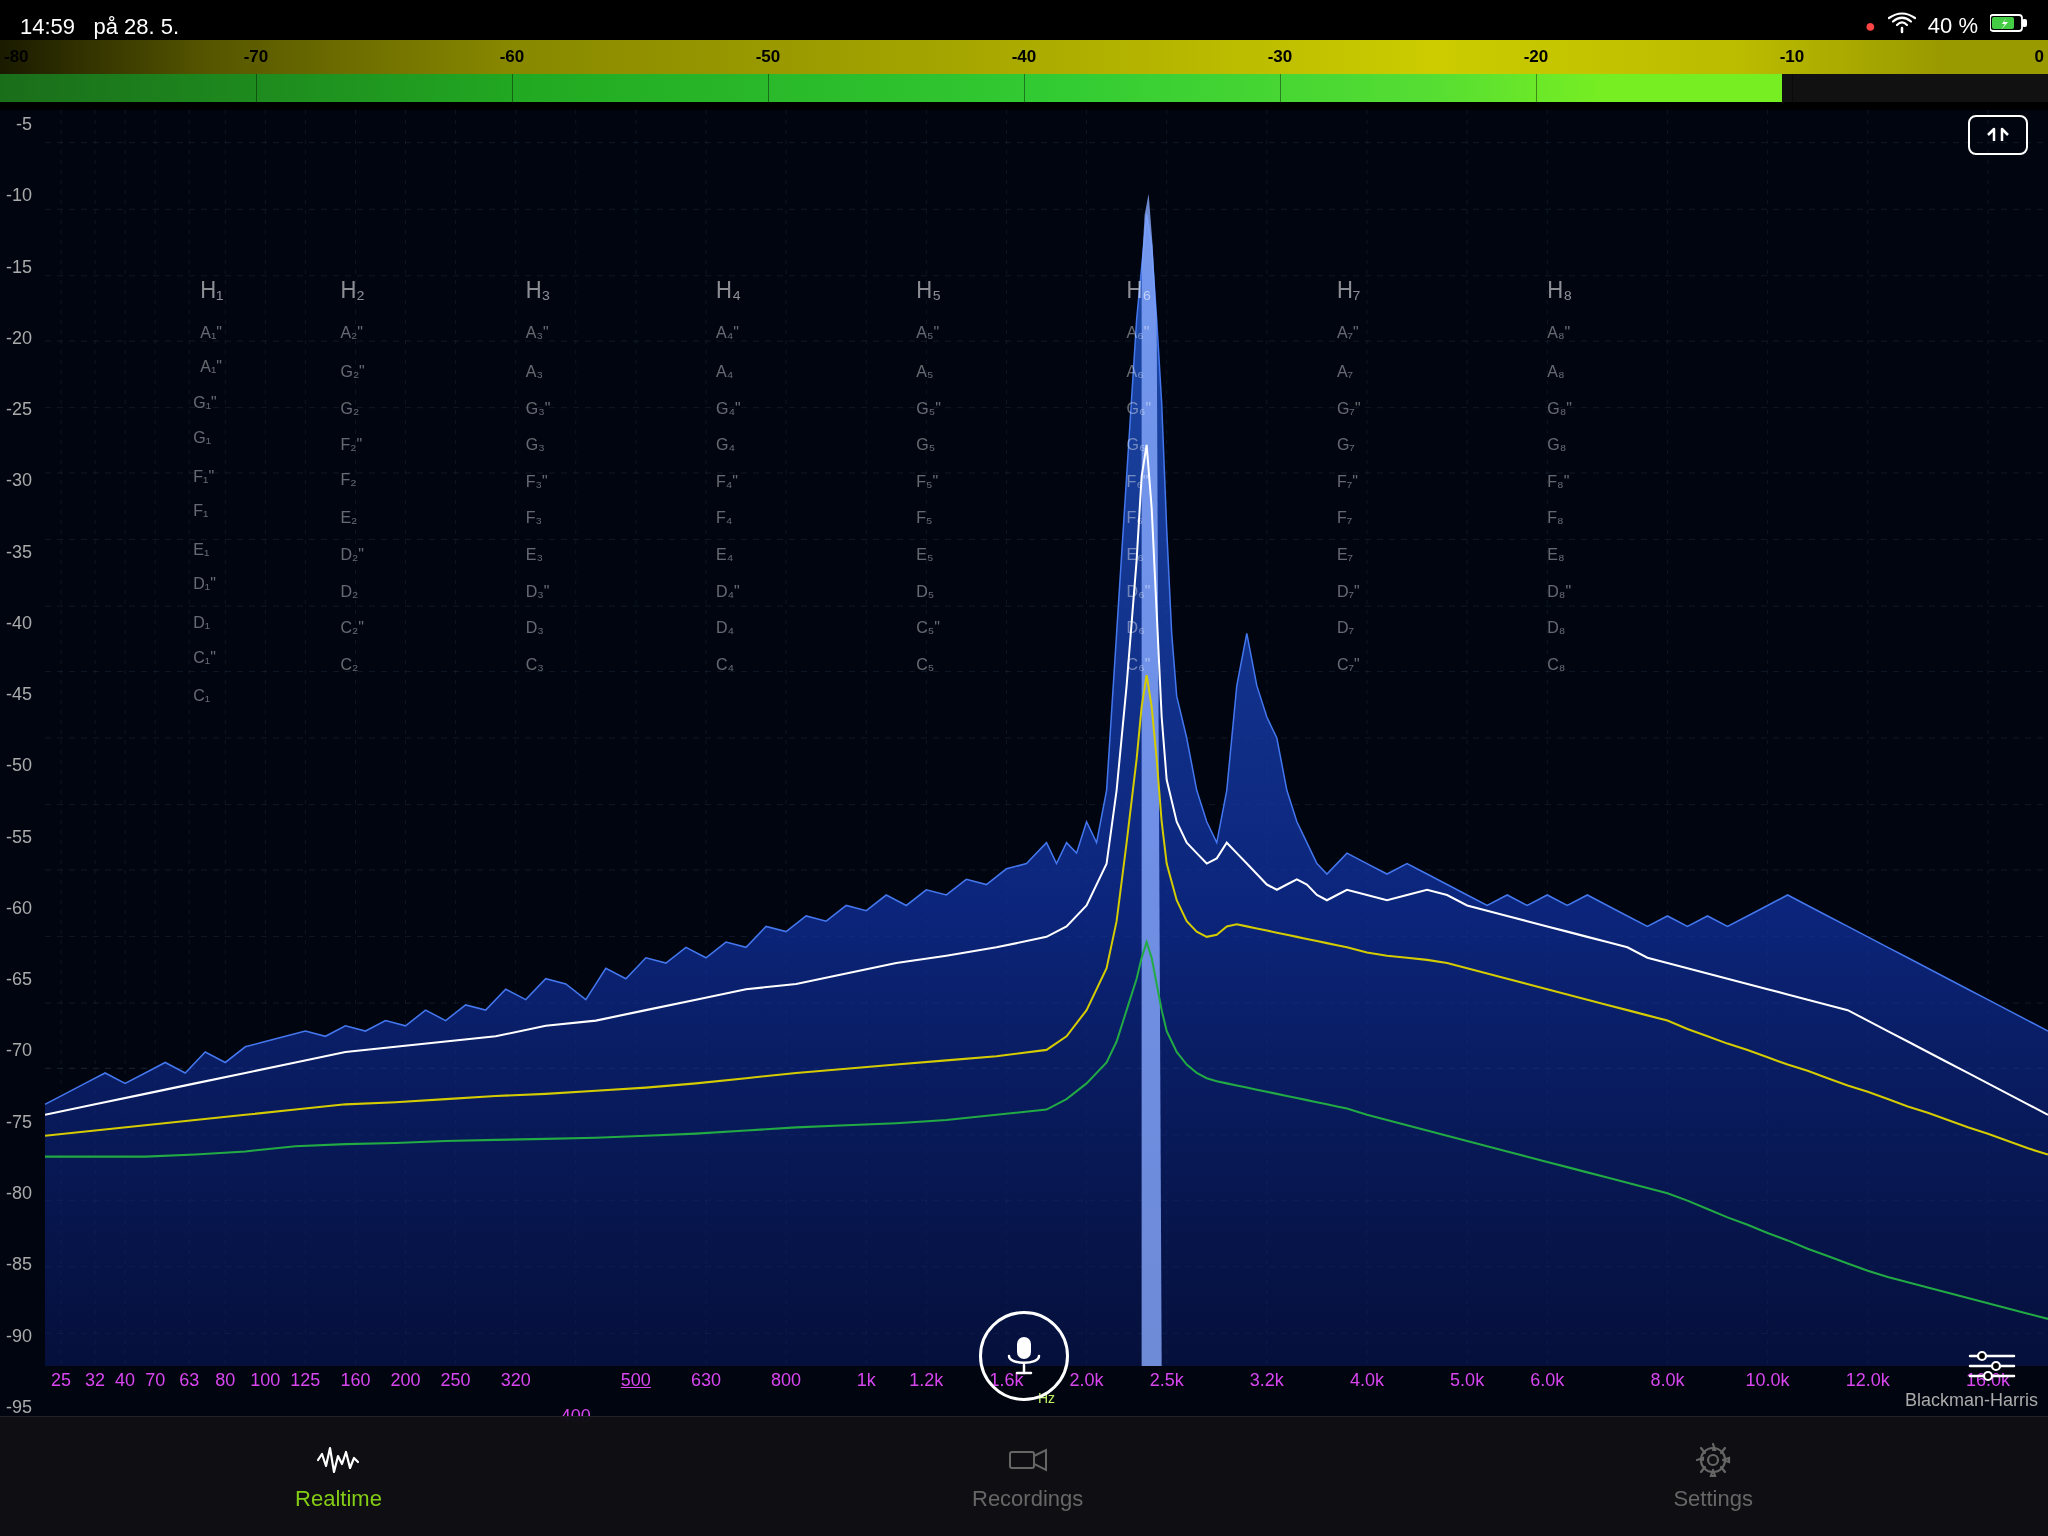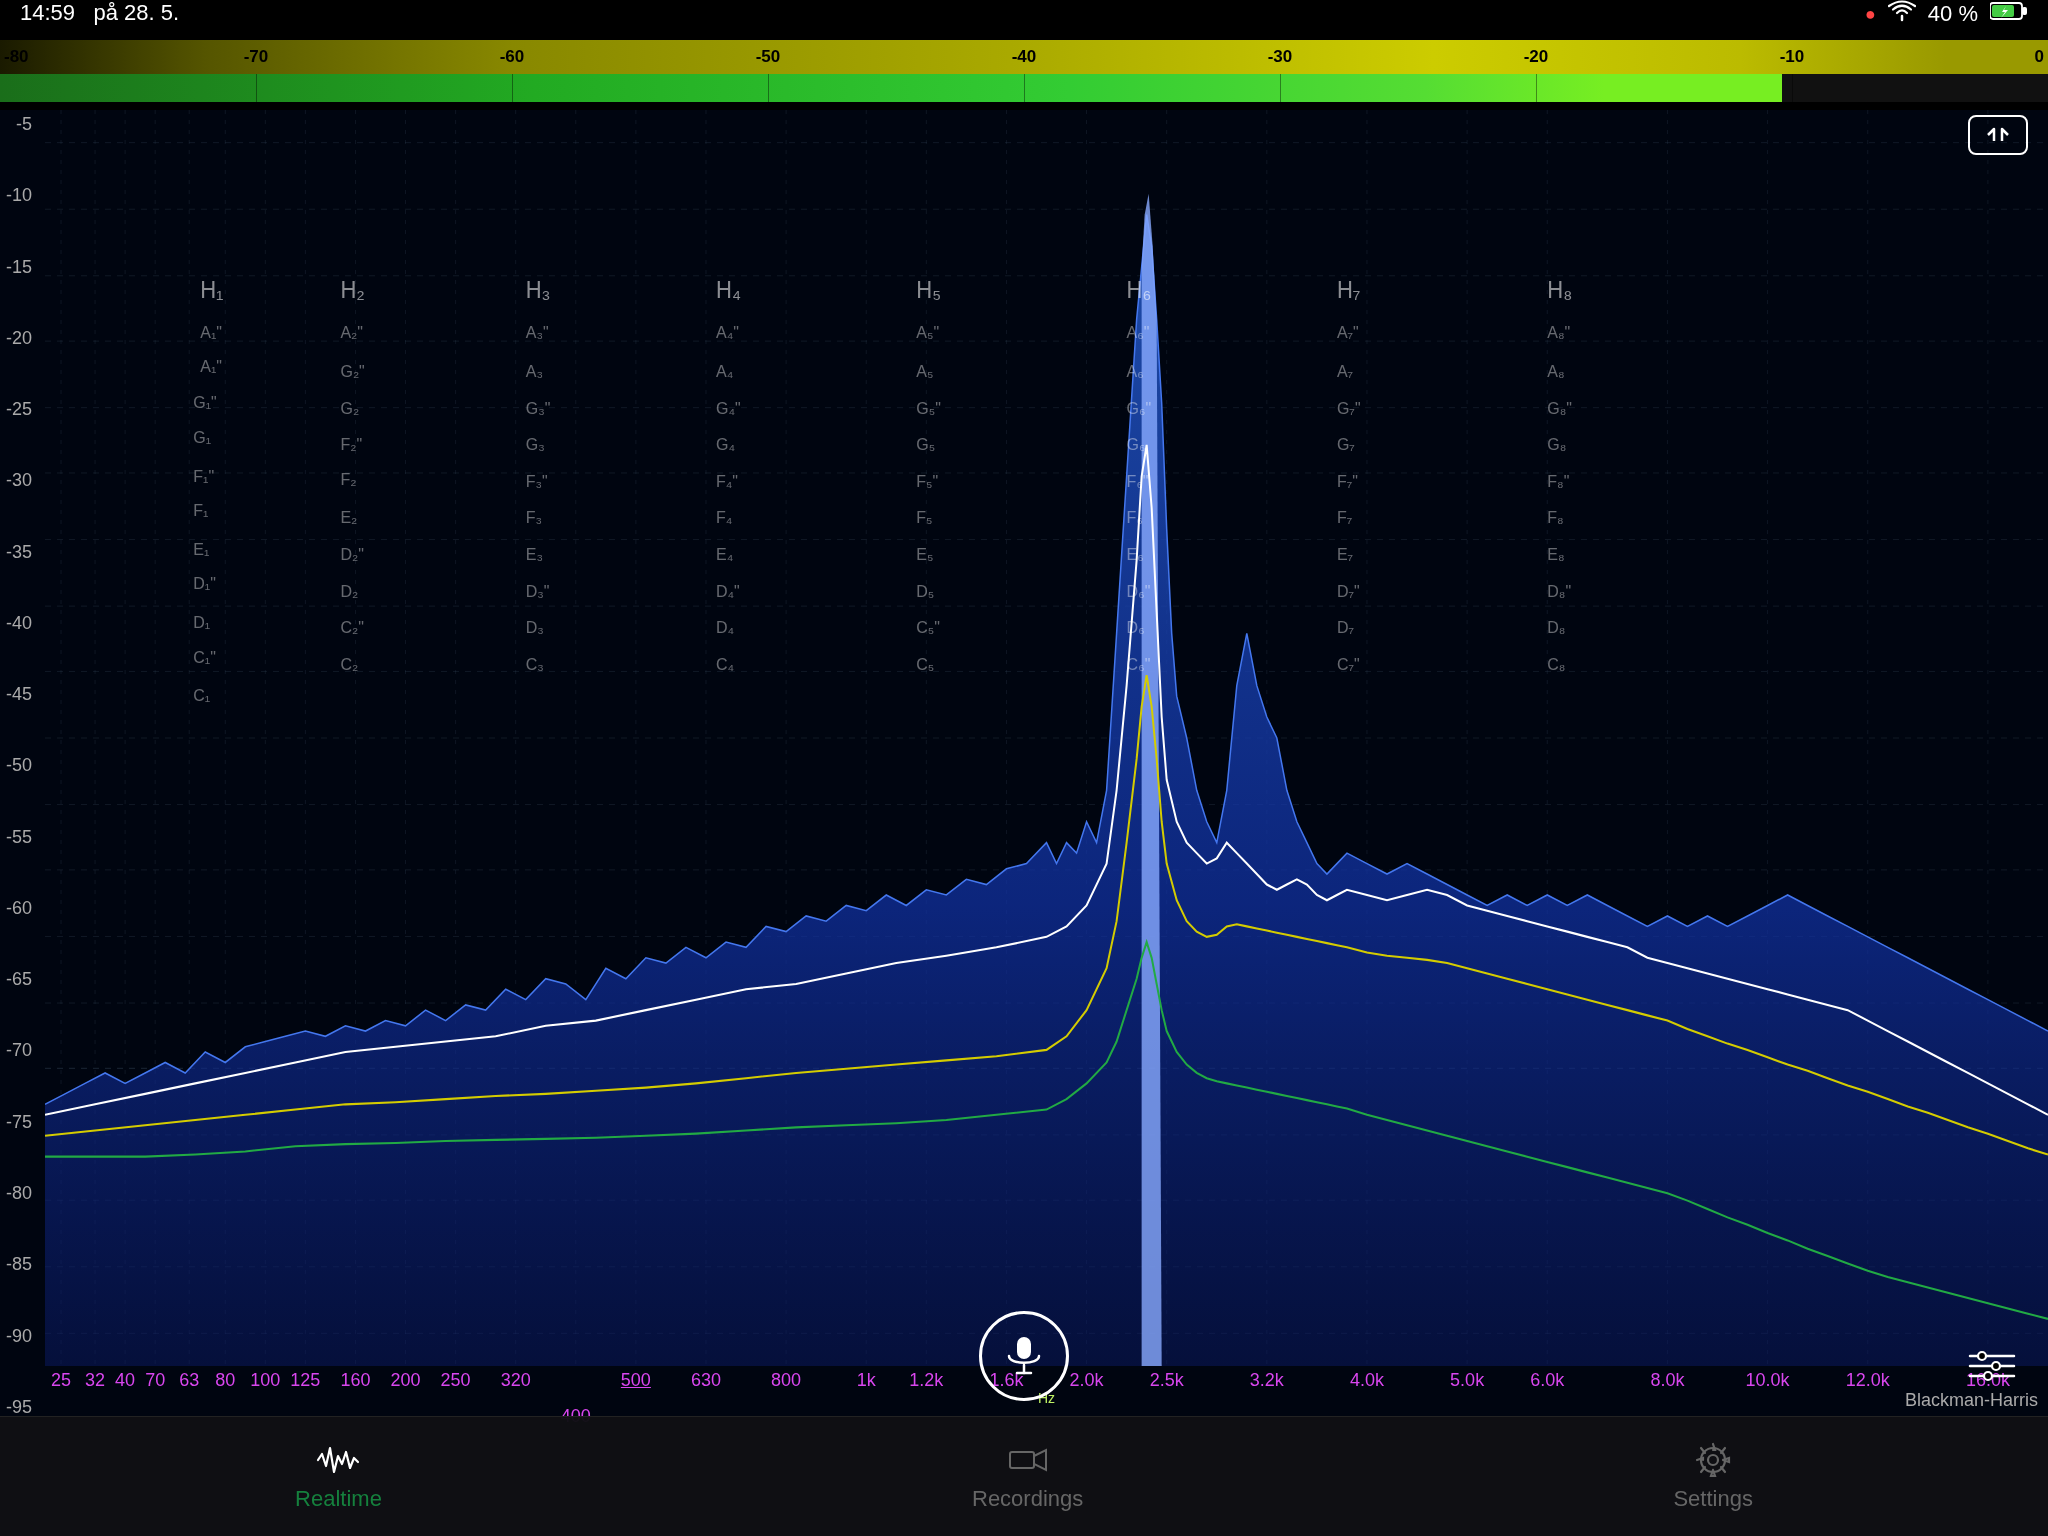--- a/index.html
+++ b/index.html
@@ -3,21 +3,21 @@
   <meta charset="utf-8">
   <style>
     * { margin: 0; padding: 0; box-sizing: border-box; }
     html, body { width: 100%; height: 100%; background: #000; font-family: -apple-system, 'Helvetica Neue', Arial, sans-serif; overflow: hidden; }
 
     #app { width: 2048px; height: 1536px; position: relative; background: #000; }
 
     
     #status-bar {
       position: absolute; top: 0; left: 0; right: 0; height: 40px;
-      display: flex; align-items: flex-start; justify-content: space-between;
+      display: flex; align-items: flex-end; justify-content: space-between;
       padding: 0 20px; z-index: 10;
       color: #fff; font-size: 22px; font-weight: 500;
     }
     #status-right { display: flex; align-items: center; gap: 12px; }
 
     
     #level-meters {
       position: absolute; top: 40px; left: 0; right: 0; height: 70px; z-index: 5;
     }
     #meter-scale {
@@ -505,21 +505,21 @@
   </div>
 
   <div id="bottom-nav">
 
     <div class="nav-item active">
       <div class="nav-icon">
         <svg width="44" height="32" viewBox="0 0 44 32" fill="none">
           <path d="M2,16 L6,10 L10,22 L14,4 L18,28 L22,12 L26,20 L30,8 L34,24 L38,14 L42,18" stroke="white" stroke-width="2.2" fill="none" stroke-linecap="round" stroke-linejoin="round"></path>
         </svg>
       </div>
-      <span class="nav-label" style="color:#15803d;">Realtime</span>
+      <span class="nav-label" style="color:#84cc16;">Realtime</span>
     </div>
 
     <div class="nav-item">
       <div class="nav-icon">
         <svg width="40" height="32" viewBox="0 0 40 32" fill="none">
           <rect x="2" y="8" width="24" height="16" rx="2" stroke="#666" stroke-width="2" fill="none"></rect>
           <path d="M26 12 L38 6 L38 26 L26 20 Z" stroke="#666" stroke-width="2" fill="none"></path>
         </svg>
       </div>
       <span class="nav-label">Recordings</span>

